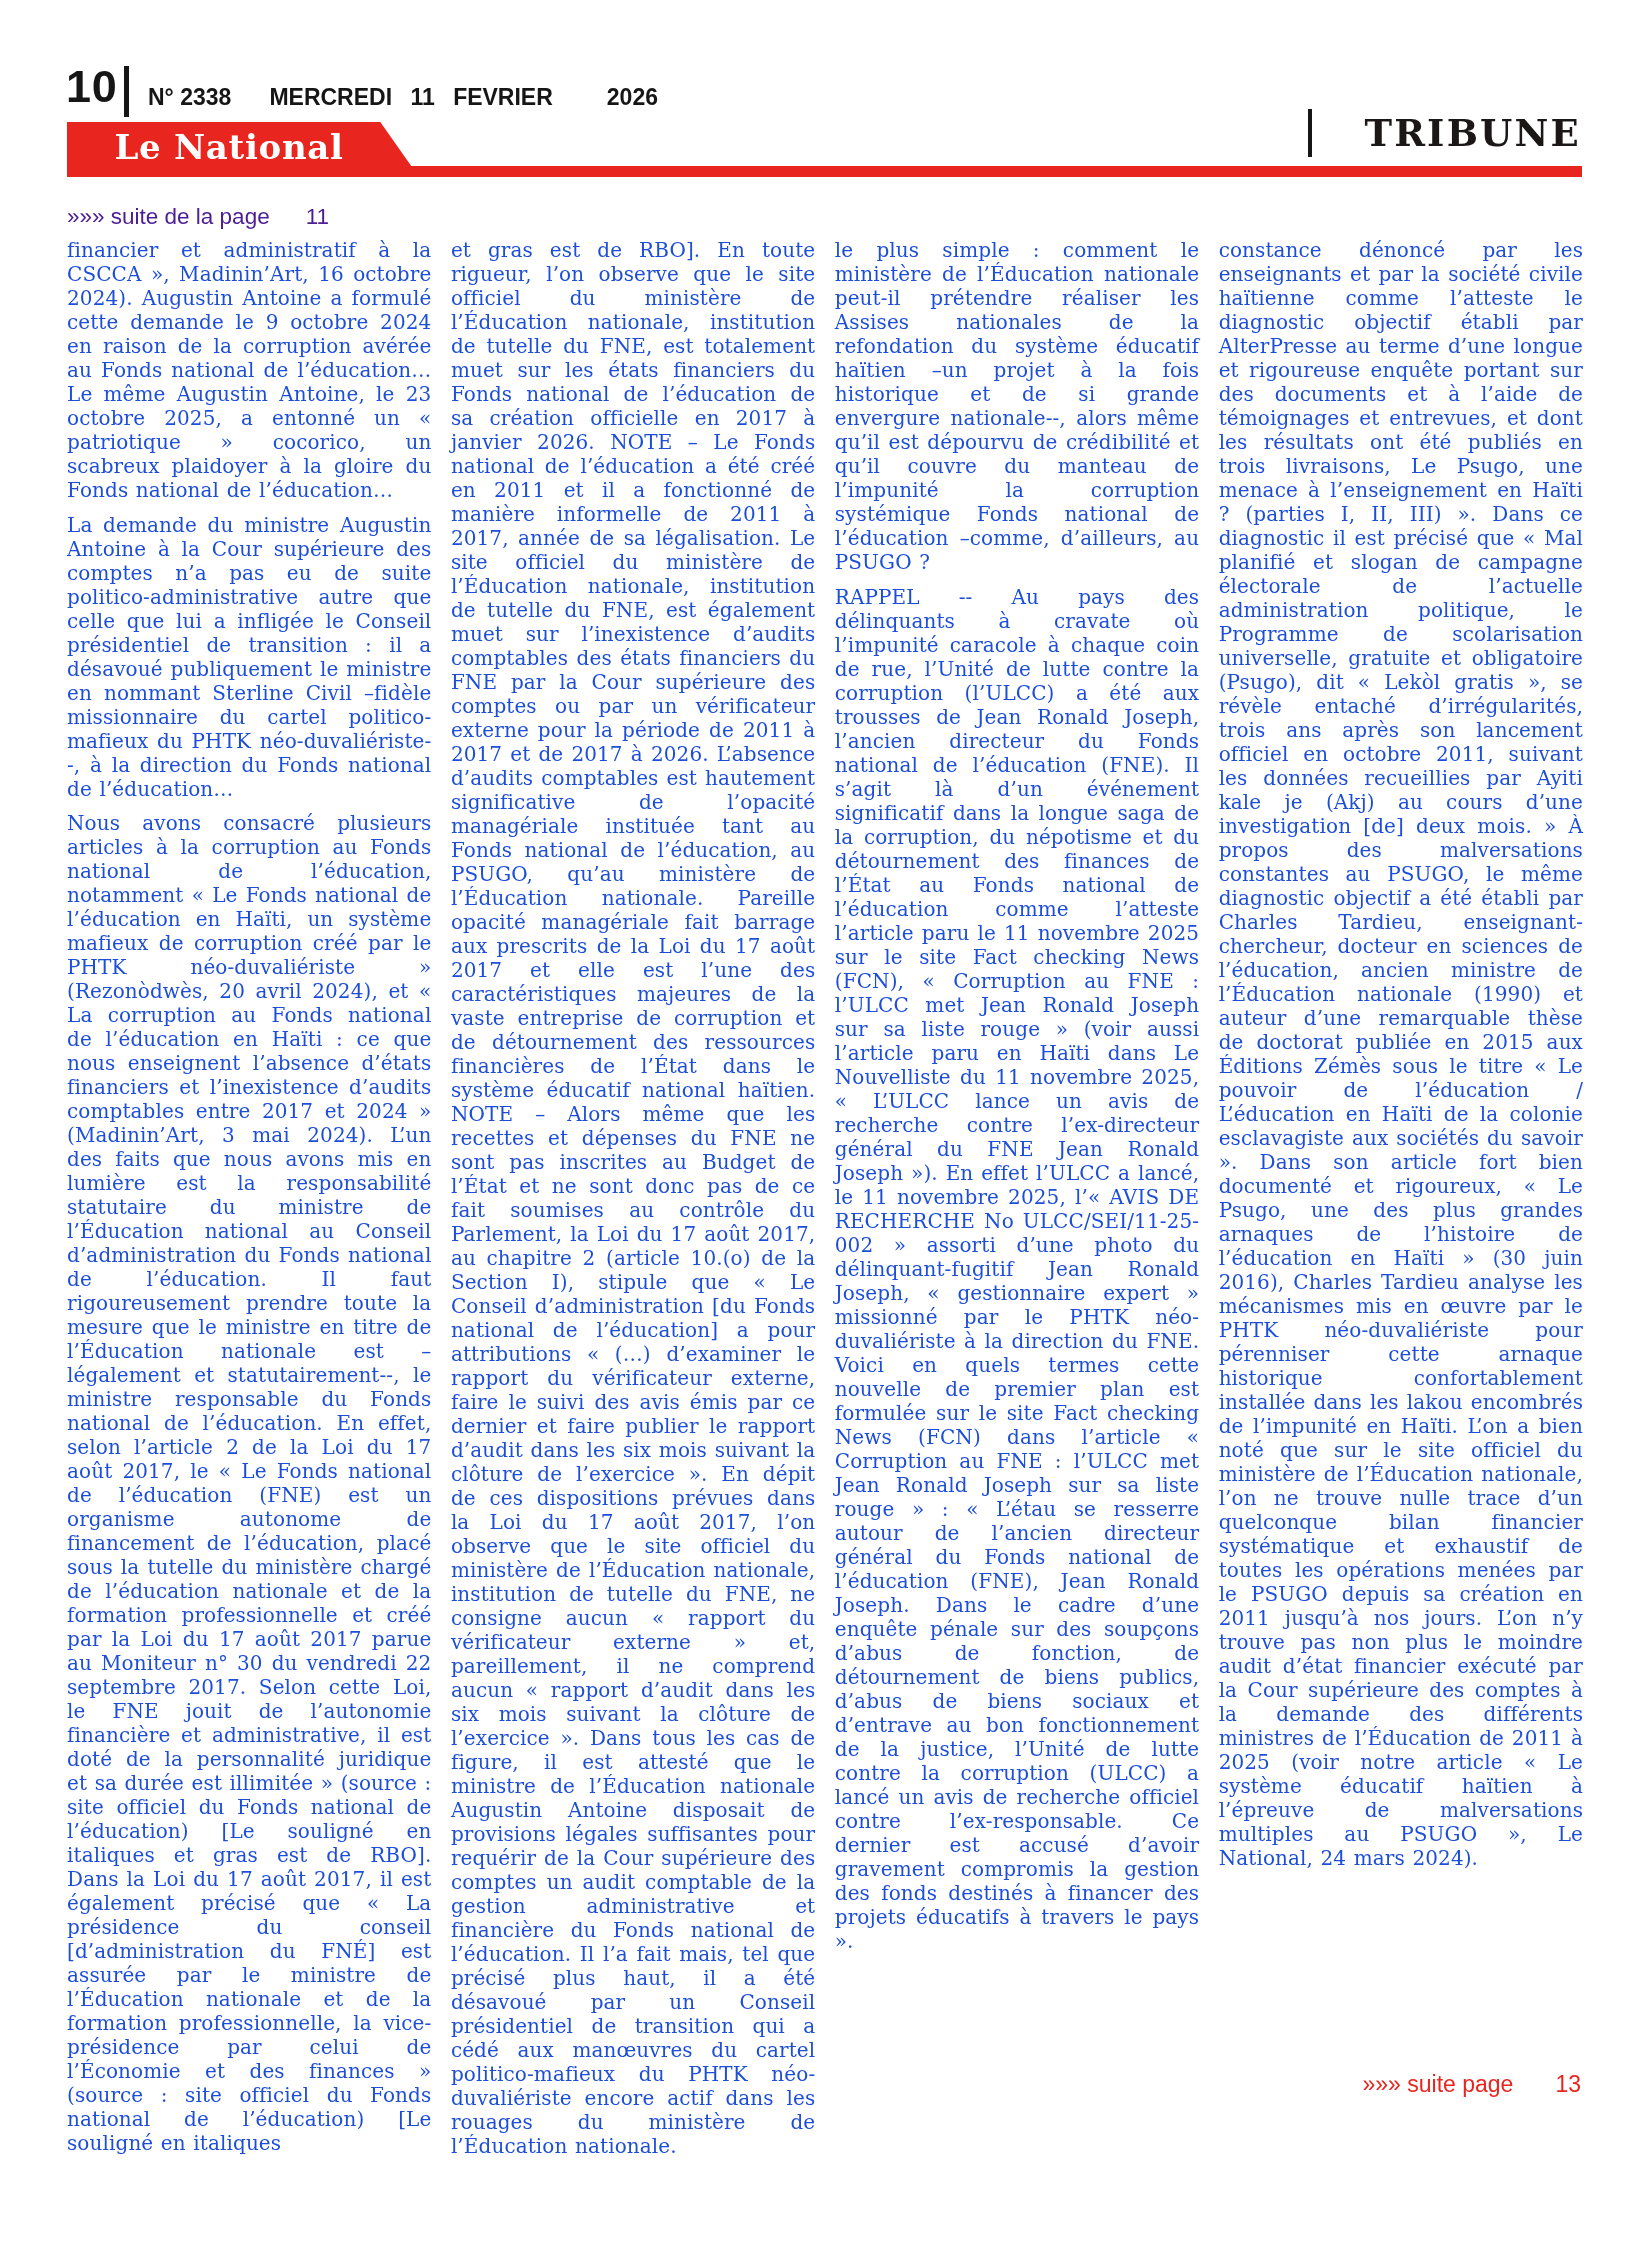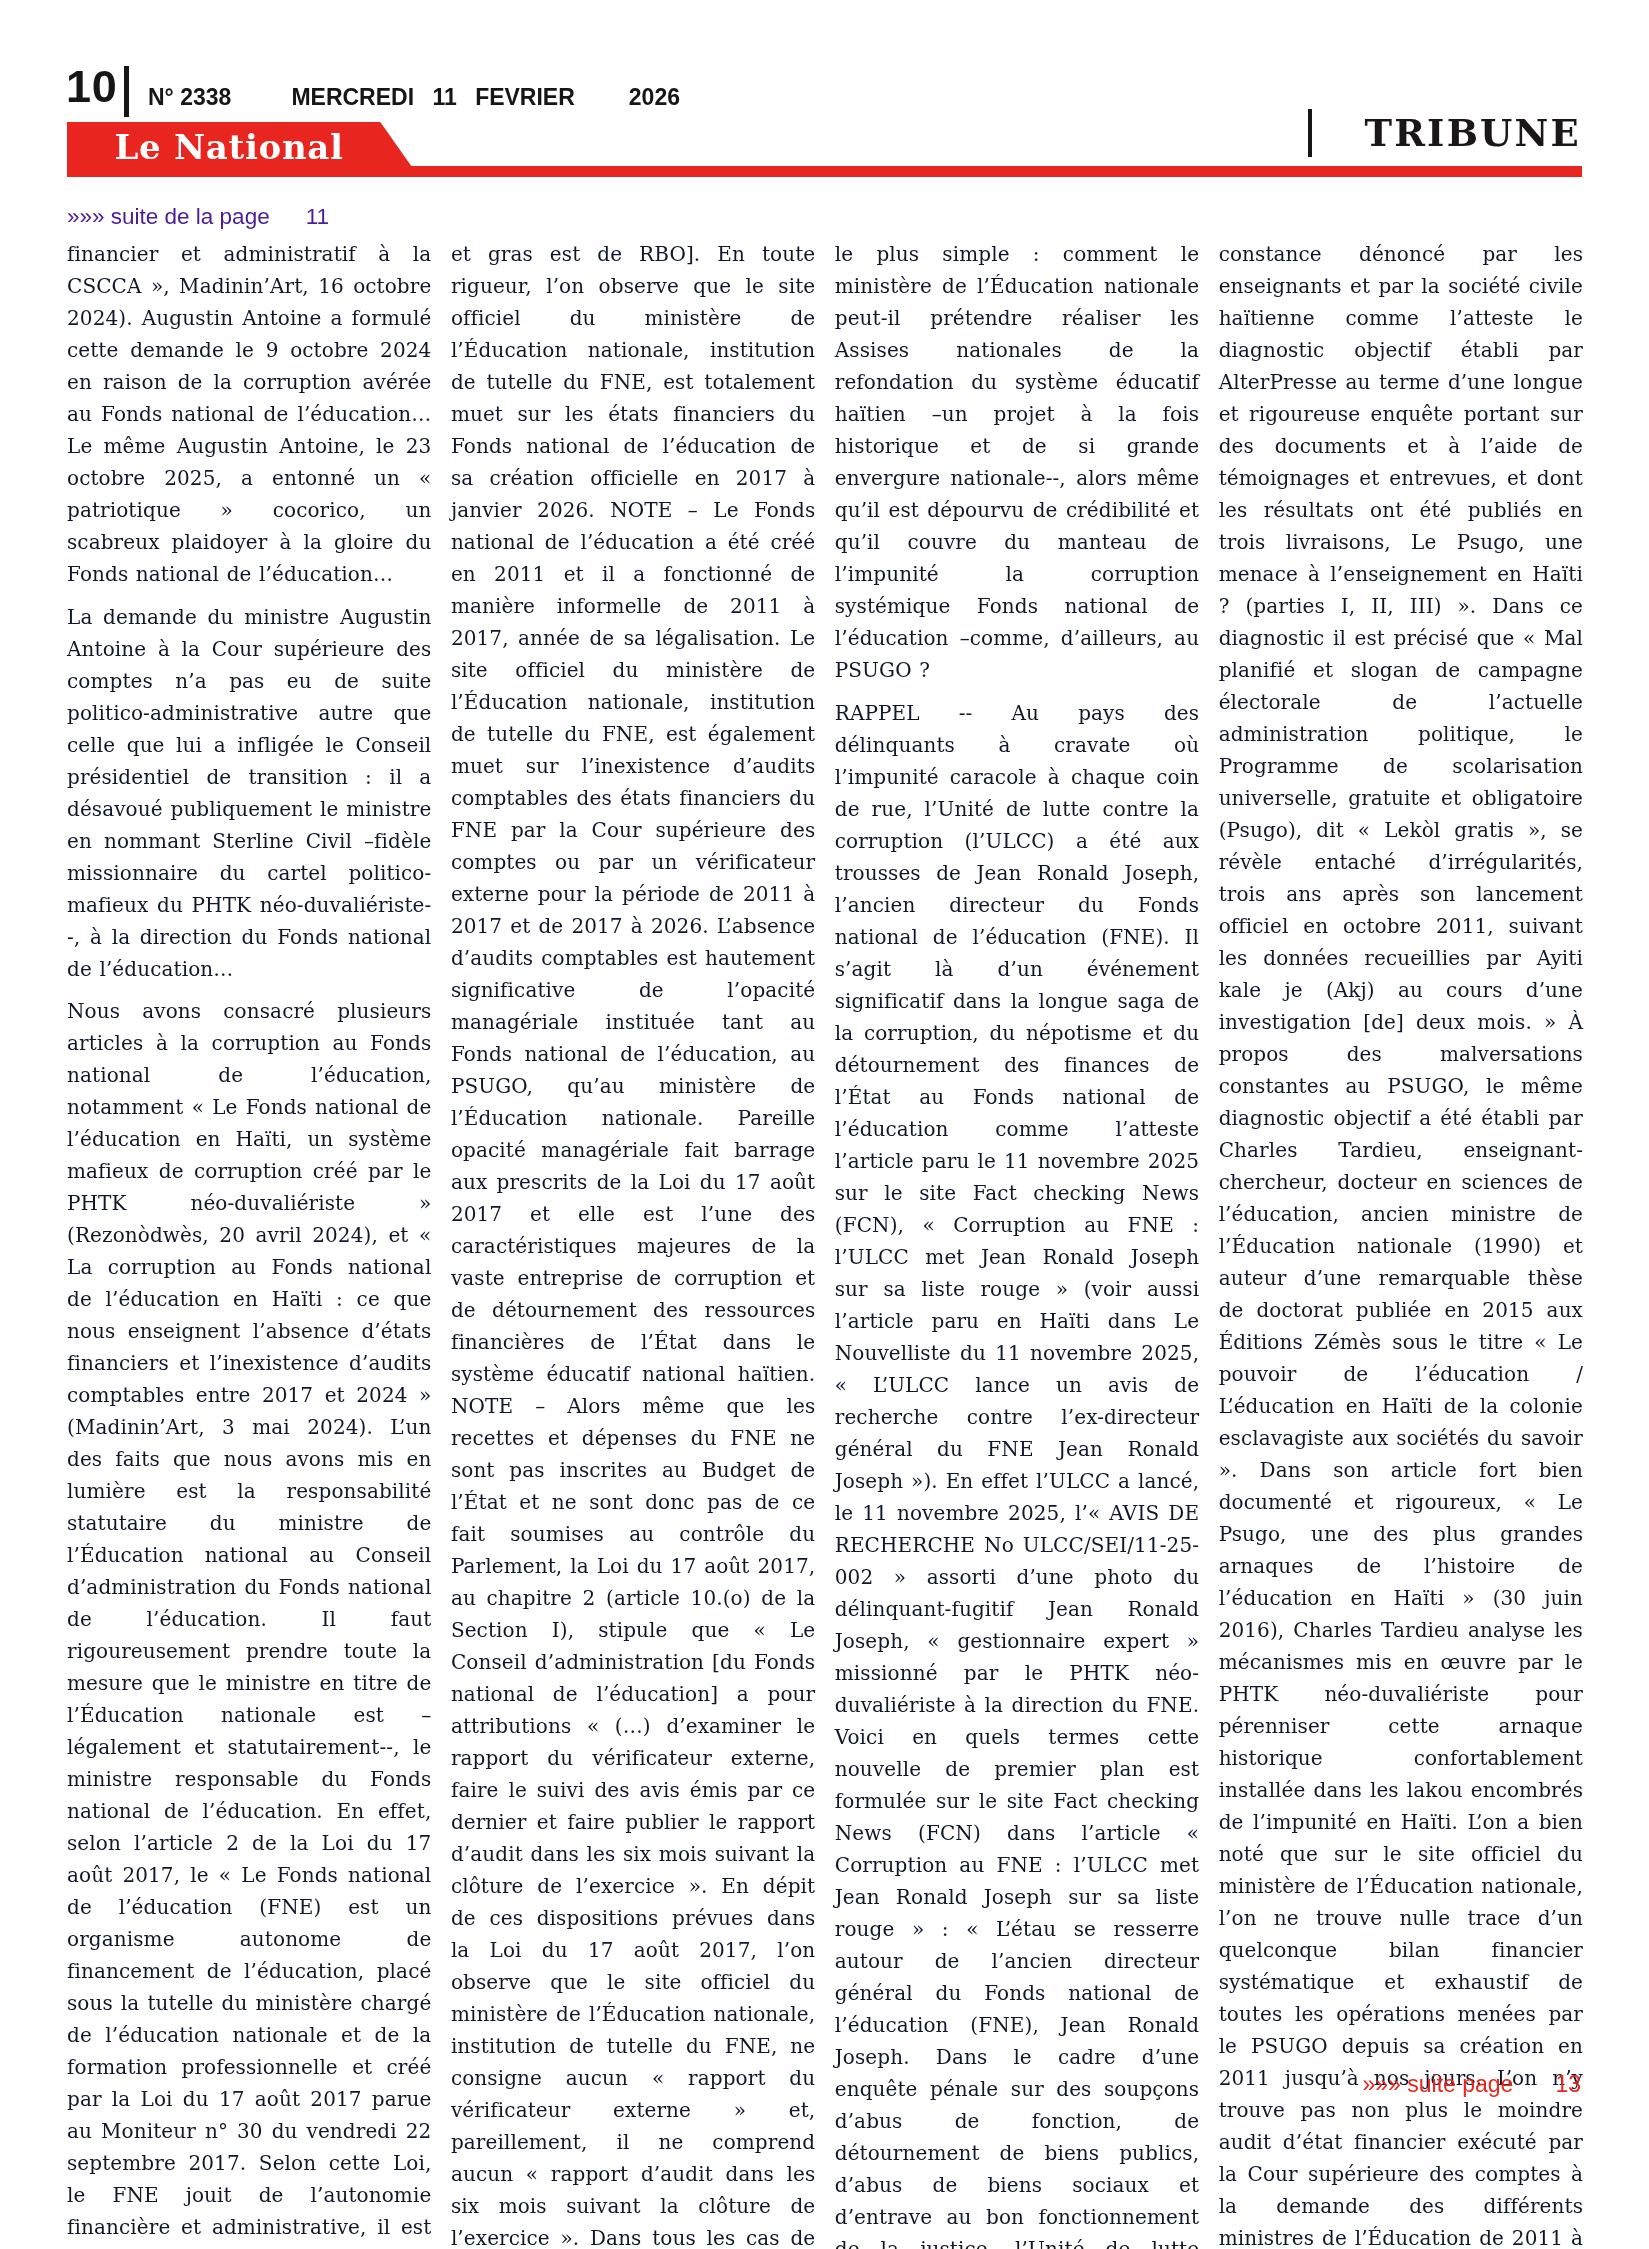--- a/index.html
+++ b/index.html
@@ -18,21 +18,21 @@
   .page-number-bar {
     position: absolute; left: 124px; top: 66px;
     width: 4.5px; height: 51px; background: #161616;
   }
   .issue-line {
     position: absolute; left: 148px; top: 84px;
     font-family: "Liberation Sans", sans-serif;
     font-weight: bold; font-size: 23px; color: #161616;
     display: flex; align-items: baseline;
   }
-  .issue-line .issue-number { margin-right: 60px; }
+  .issue-line .issue-number { margin-right: 38px; }
   .issue-line .date { word-spacing: 12px; margin-right: 54px; }
   .tribune-separator {
     position: absolute; left: 1308px; top: 109px;
     width: 3.7px; height: 48px; background: #161616;
   }
   .section-title {
     position: absolute; right: 69px; top: 111px;
     font-family: "DejaVu Serif", serif;
     font-weight: bold; font-size: 37px; color: #1a1716; letter-spacing: 2.2px;
   }
@@ -58,24 +58,24 @@
     display: flex; align-items: baseline;
   }
   .continuation-top .pg { margin-left: 36px; }
   .article-columns {
     position: absolute; left: 67px; top: 238px; width: 1516px;
     display: grid; grid-template-columns: repeat(4, 1fr); column-gap: 19.5px;
   }
   .col { min-width: 0; }
   .col p {
     margin: 0 0 10.5px 0;
-    font-size: 20px; line-height: 32px;
+    font-size: 20px; line-height: 24px;
     text-align: justify; text-justify: inter-word;
     letter-spacing: 0.1px; word-spacing: 1.1px;
-    color: #0f172a;
+    color: #1d4ed8;
   }
   .continuation-bottom {
     position: absolute; right: 69px; top: 2071px;
     font-family: "Liberation Sans", sans-serif;
     font-size: 23px;
     display: flex; align-items: baseline;
   }
   .continuation-bottom .pg { margin-left: 42px; }
 </style>
 </head>

